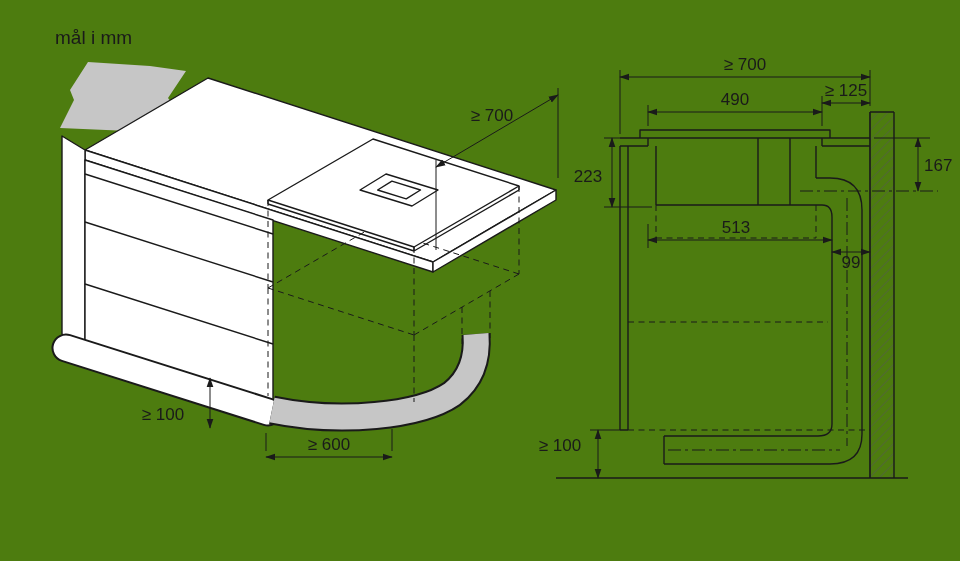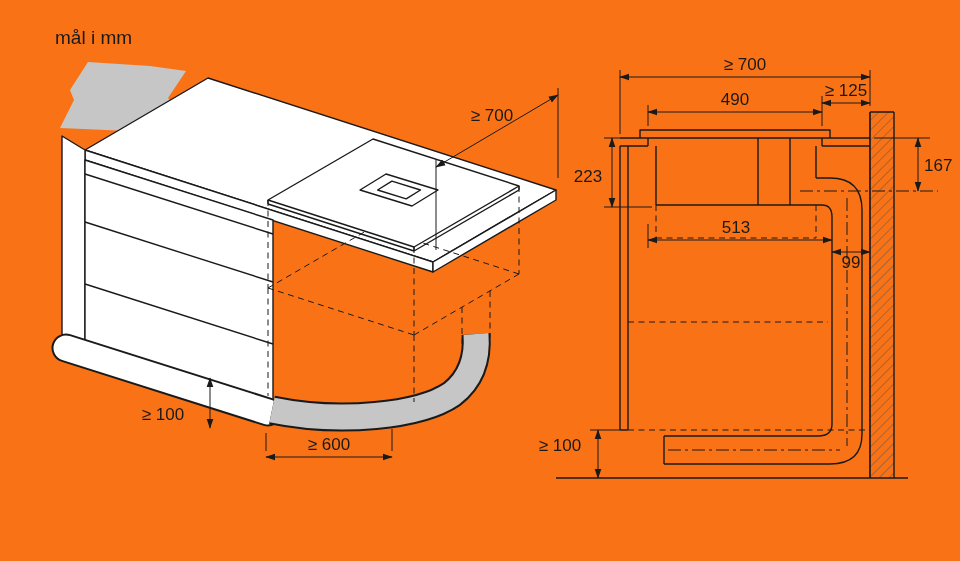--- a/index.html
+++ b/index.html
@@ -1,16 +1,16 @@
 <!DOCTYPE html>
 <html><head>
 <meta charset="utf-8">
 <style>
   html,body{margin:0;padding:0;background:#fff;}
-  .canvas{position:relative;width:960px;height:561px;background:#f97316;overflow:hidden;
+  .canvas{position:relative;width:960px;height:561px;background:#4d7c0f;overflow:hidden;
           font-family:"Liberation Sans",sans-serif;}
   svg{position:absolute;left:0;top:0;}
   text{font-family:"Liberation Sans",sans-serif;font-size:17px;fill:#1a1a1a;}
   .title-text{font-size:19px;}
   .s  {stroke:#1a1a1a;fill:none;stroke-width:1.4;stroke-linejoin:round;}
   .s2 {stroke:#1a1a1a;fill:none;stroke-width:1.7;}
   .wf {stroke:#1a1a1a;fill:#ffffff;stroke-width:1.4;stroke-linejoin:round;}
   .d  {stroke:#1a1a1a;fill:none;stroke-width:1;stroke-dasharray:6 4.5;}
   .cl {stroke:#1a1a1a;fill:none;stroke-width:1;stroke-dasharray:13 4 3 4;}
   .dim{stroke:#1a1a1a;fill:none;stroke-width:1;}

